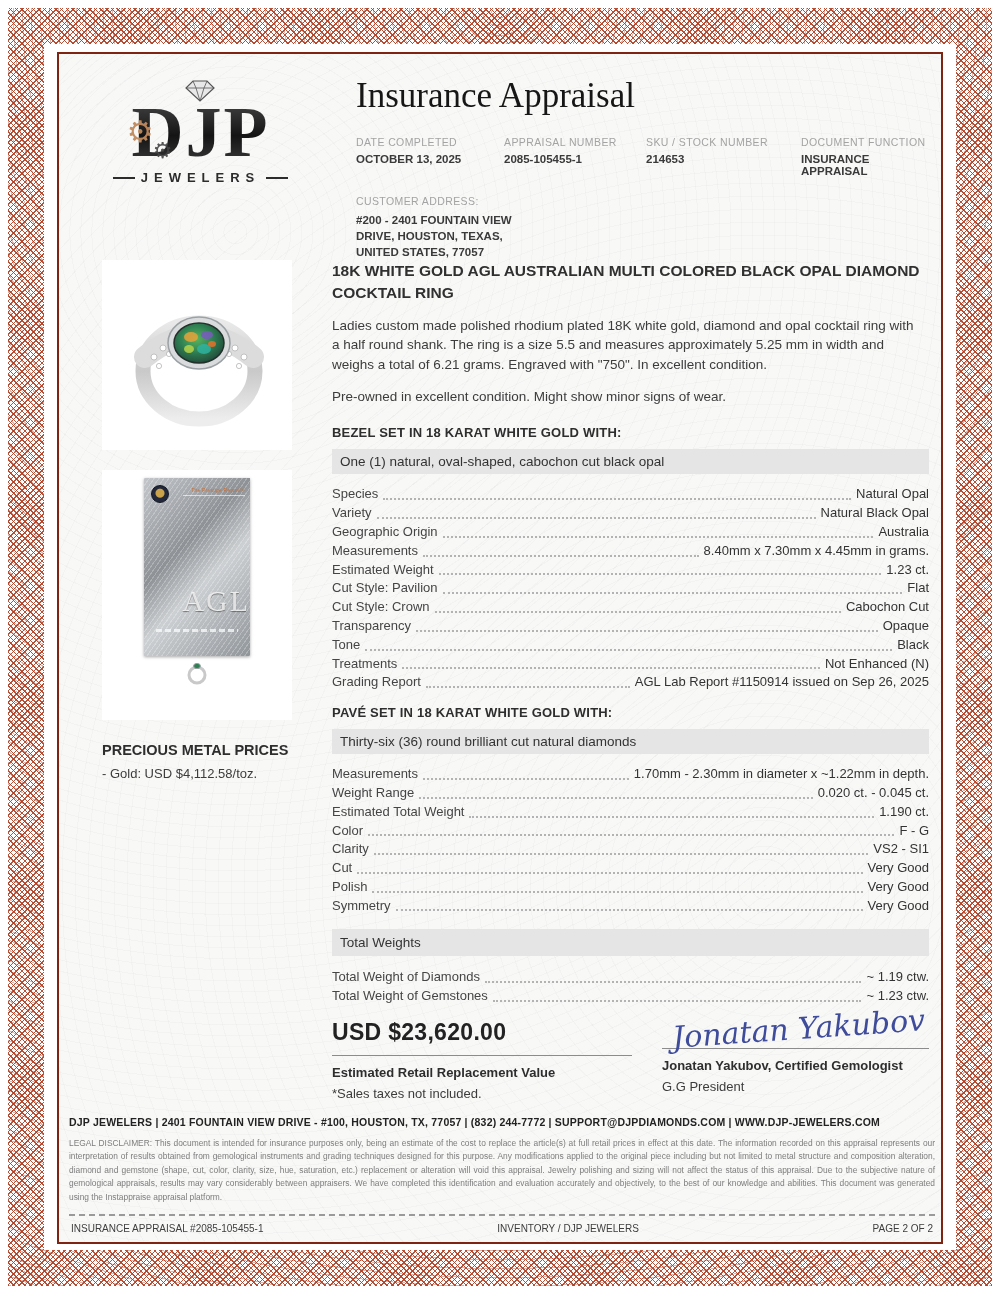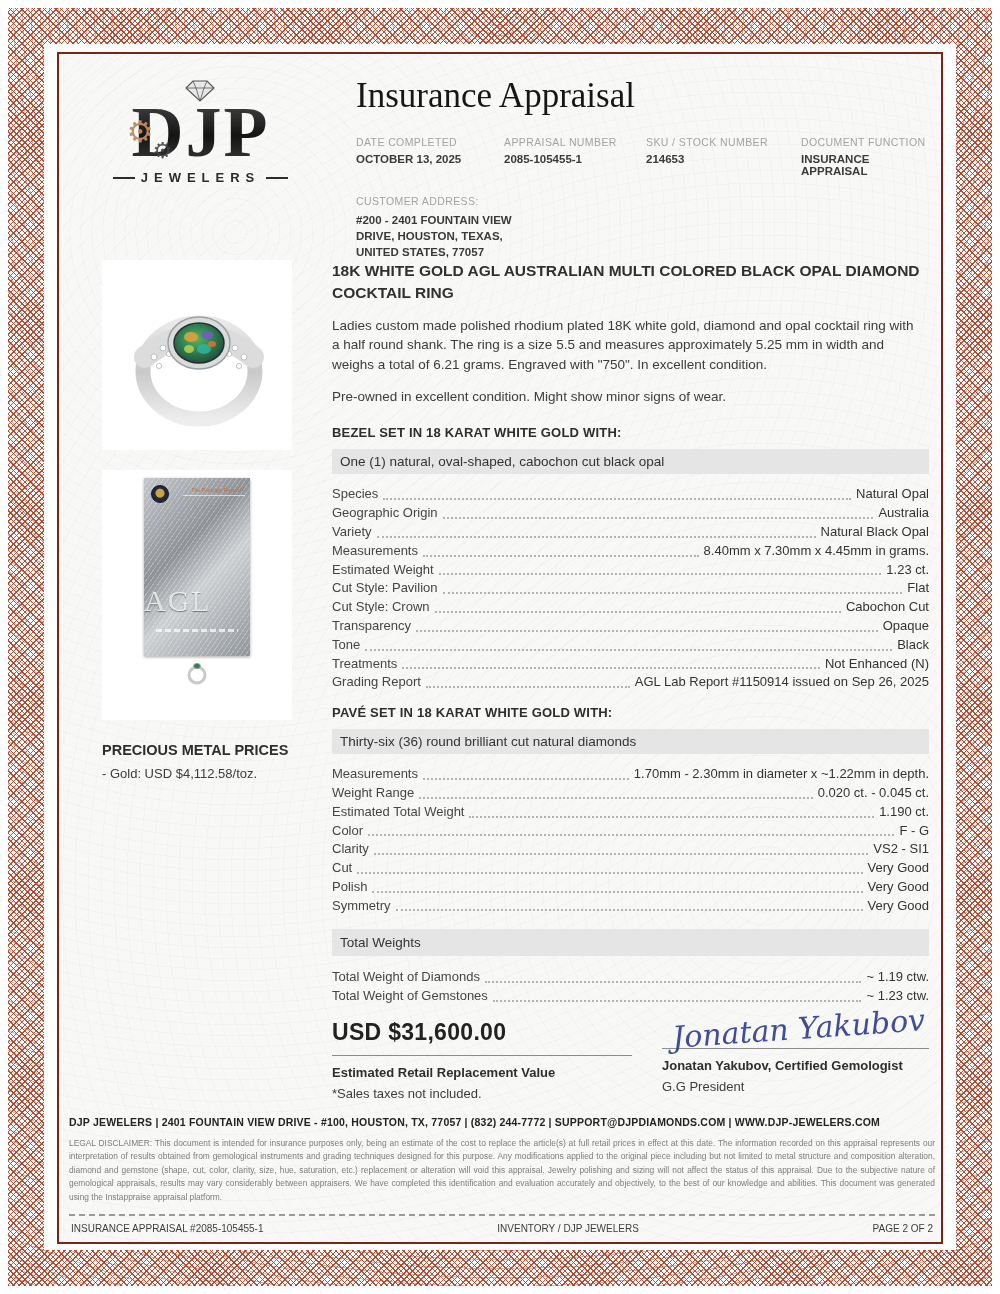--- a/index.html
+++ b/index.html
@@ -62,21 +62,21 @@
     position:relative; width:106px; height:178px;
     background:
       repeating-linear-gradient(125deg, rgba(255,255,255,.25) 0 1px, transparent 1px 4px),
       linear-gradient(135deg,#c3c6ca 0%,#8e9296 38%,#cdd0d3 58%,#90959a 100%);
     box-shadow:0 1px 3px rgba(0,0,0,.35);
   }
   .agl-seal { position:absolute; left:7px; top:7px; width:18px; height:18px; border-radius:50%;
     background:radial-gradient(circle at 50% 45%, #caa24a 0 4px, #23293a 5px); border:1px solid #10141f; }
   .agl-tagline { position:absolute; right:5px; top:9px; font-size:5px; color:#c4703a; letter-spacing:.2px; }
   .agl-tagline-rule { position:absolute; right:5px; top:17px; width:62px; border-top:1px solid rgba(255,255,255,.6); }
-  .agl-brand { position:absolute; left:0; right:0; bottom:38px; text-align:left;
+  .agl-brand { position:absolute; left:0; right:0; bottom:38px; text-align:right;
     font-family:"Liberation Serif", serif; font-size:30px; letter-spacing:2px; color:rgba(250,250,250,.82);
     text-shadow:0 1px 1px rgba(60,60,60,.6); }
   .agl-caption { position:absolute; left:12px; right:12px; bottom:24px; height:3px;
     background:repeating-linear-gradient(90deg, rgba(255,255,255,.7) 0 6px, transparent 6px 9px); }
   .agl-ring { margin-top:4px; }
   .metal-title { margin-top:22px; font-size:14.5px; font-weight:bold; color:#2e2e2e; }
   .metal-line { margin-top:8px; font-size:13px; color:#3c3c3c; }
 
   .right-col { flex:1; padding-right:2px; }
   .item-title { font-size:15.5px; font-weight:bold; color:#303030; line-height:1.4; margin-bottom:12px; }
@@ -243,28 +243,28 @@
 
         <div class="sec-heading">BEZEL SET IN 18 KARAT WHITE GOLD WITH:</div>
         <div class="banner">One (1) natural, oval-shaped, cabochon cut black opal</div>
         <div class="spec-rows">
           <div class="spec-row">
               <span class="spec-label">Species</span>
               <span class="spec-dots"></span>
               <span class="spec-value">Natural Opal</span>
             </div>
           <div class="spec-row">
+              <span class="spec-label">Variety</span>
+              <span class="spec-dots"></span>
+              <span class="spec-value">Natural Black Opal</span>
+            </div>
+          <div class="spec-row">
               <span class="spec-label">Geographic Origin</span>
               <span class="spec-dots"></span>
               <span class="spec-value">Australia</span>
-            </div>
-          <div class="spec-row">
-              <span class="spec-label">Variety</span>
-              <span class="spec-dots"></span>
-              <span class="spec-value">Natural Black Opal</span>
             </div>
           <div class="spec-row">
               <span class="spec-label">Measurements</span>
               <span class="spec-dots"></span>
               <span class="spec-value">8.40mm x 7.30mm x 4.45mm in grams.</span>
             </div>
           <div class="spec-row">
               <span class="spec-label">Estimated Weight</span>
               <span class="spec-dots"></span>
               <span class="spec-value">1.23 ct.</span>
@@ -355,21 +355,21 @@
             </div>
           <div class="spec-row">
               <span class="spec-label">Total Weight of Gemstones</span>
               <span class="spec-dots"></span>
               <span class="spec-value">~ 1.23 ctw.</span>
             </div>
         </div>
 
         <div class="value-row">
           <div class="value-left">
-            <div class="usd-amount">USD $31,600.00</div>
+            <div class="usd-amount">USD $23,620.00</div>
             <div class="value-rule"></div>
             <div class="value-label">Estimated Retail Replacement Value</div>
             <div class="value-note">*Sales taxes not included.</div>
           </div>
           <div class="sig-block">
             <div class="sig-script">Jonatan Yakubov</div>
             <div class="sig-rule"></div>
             <div class="sig-name">Jonatan Yakubov, Certified Gemologist</div>
             <div class="sig-role">G.G President</div>
           </div>

